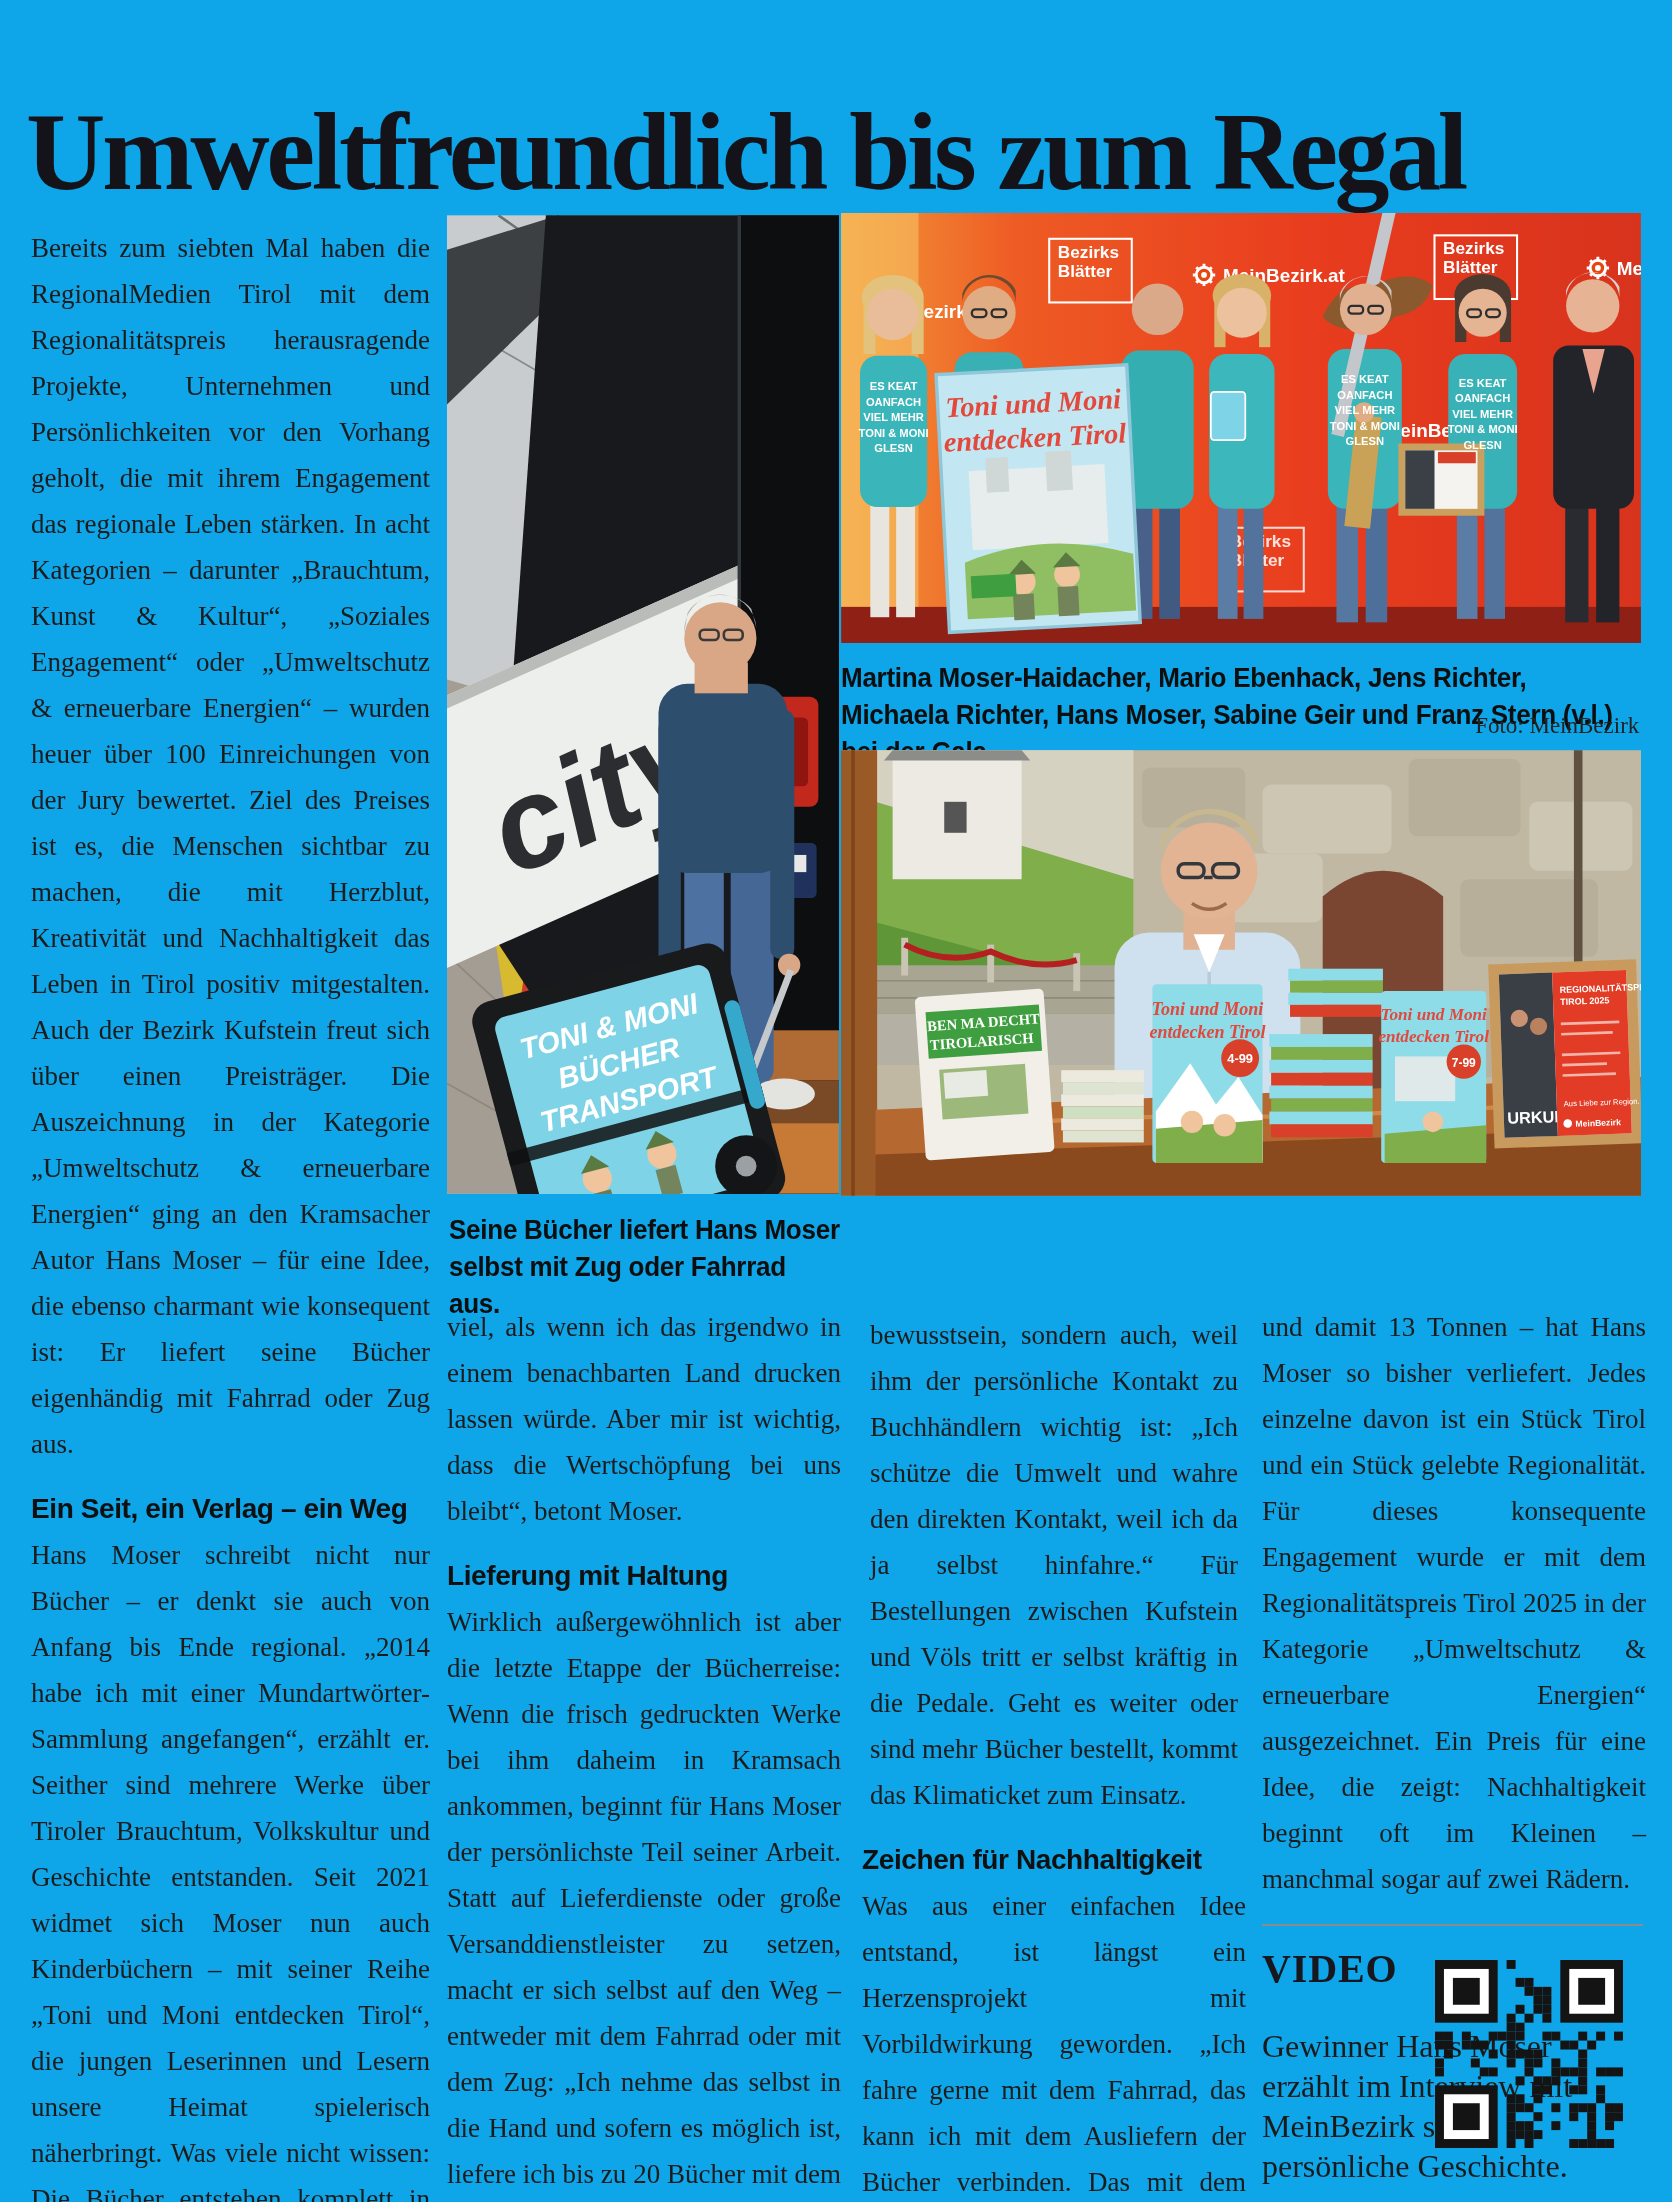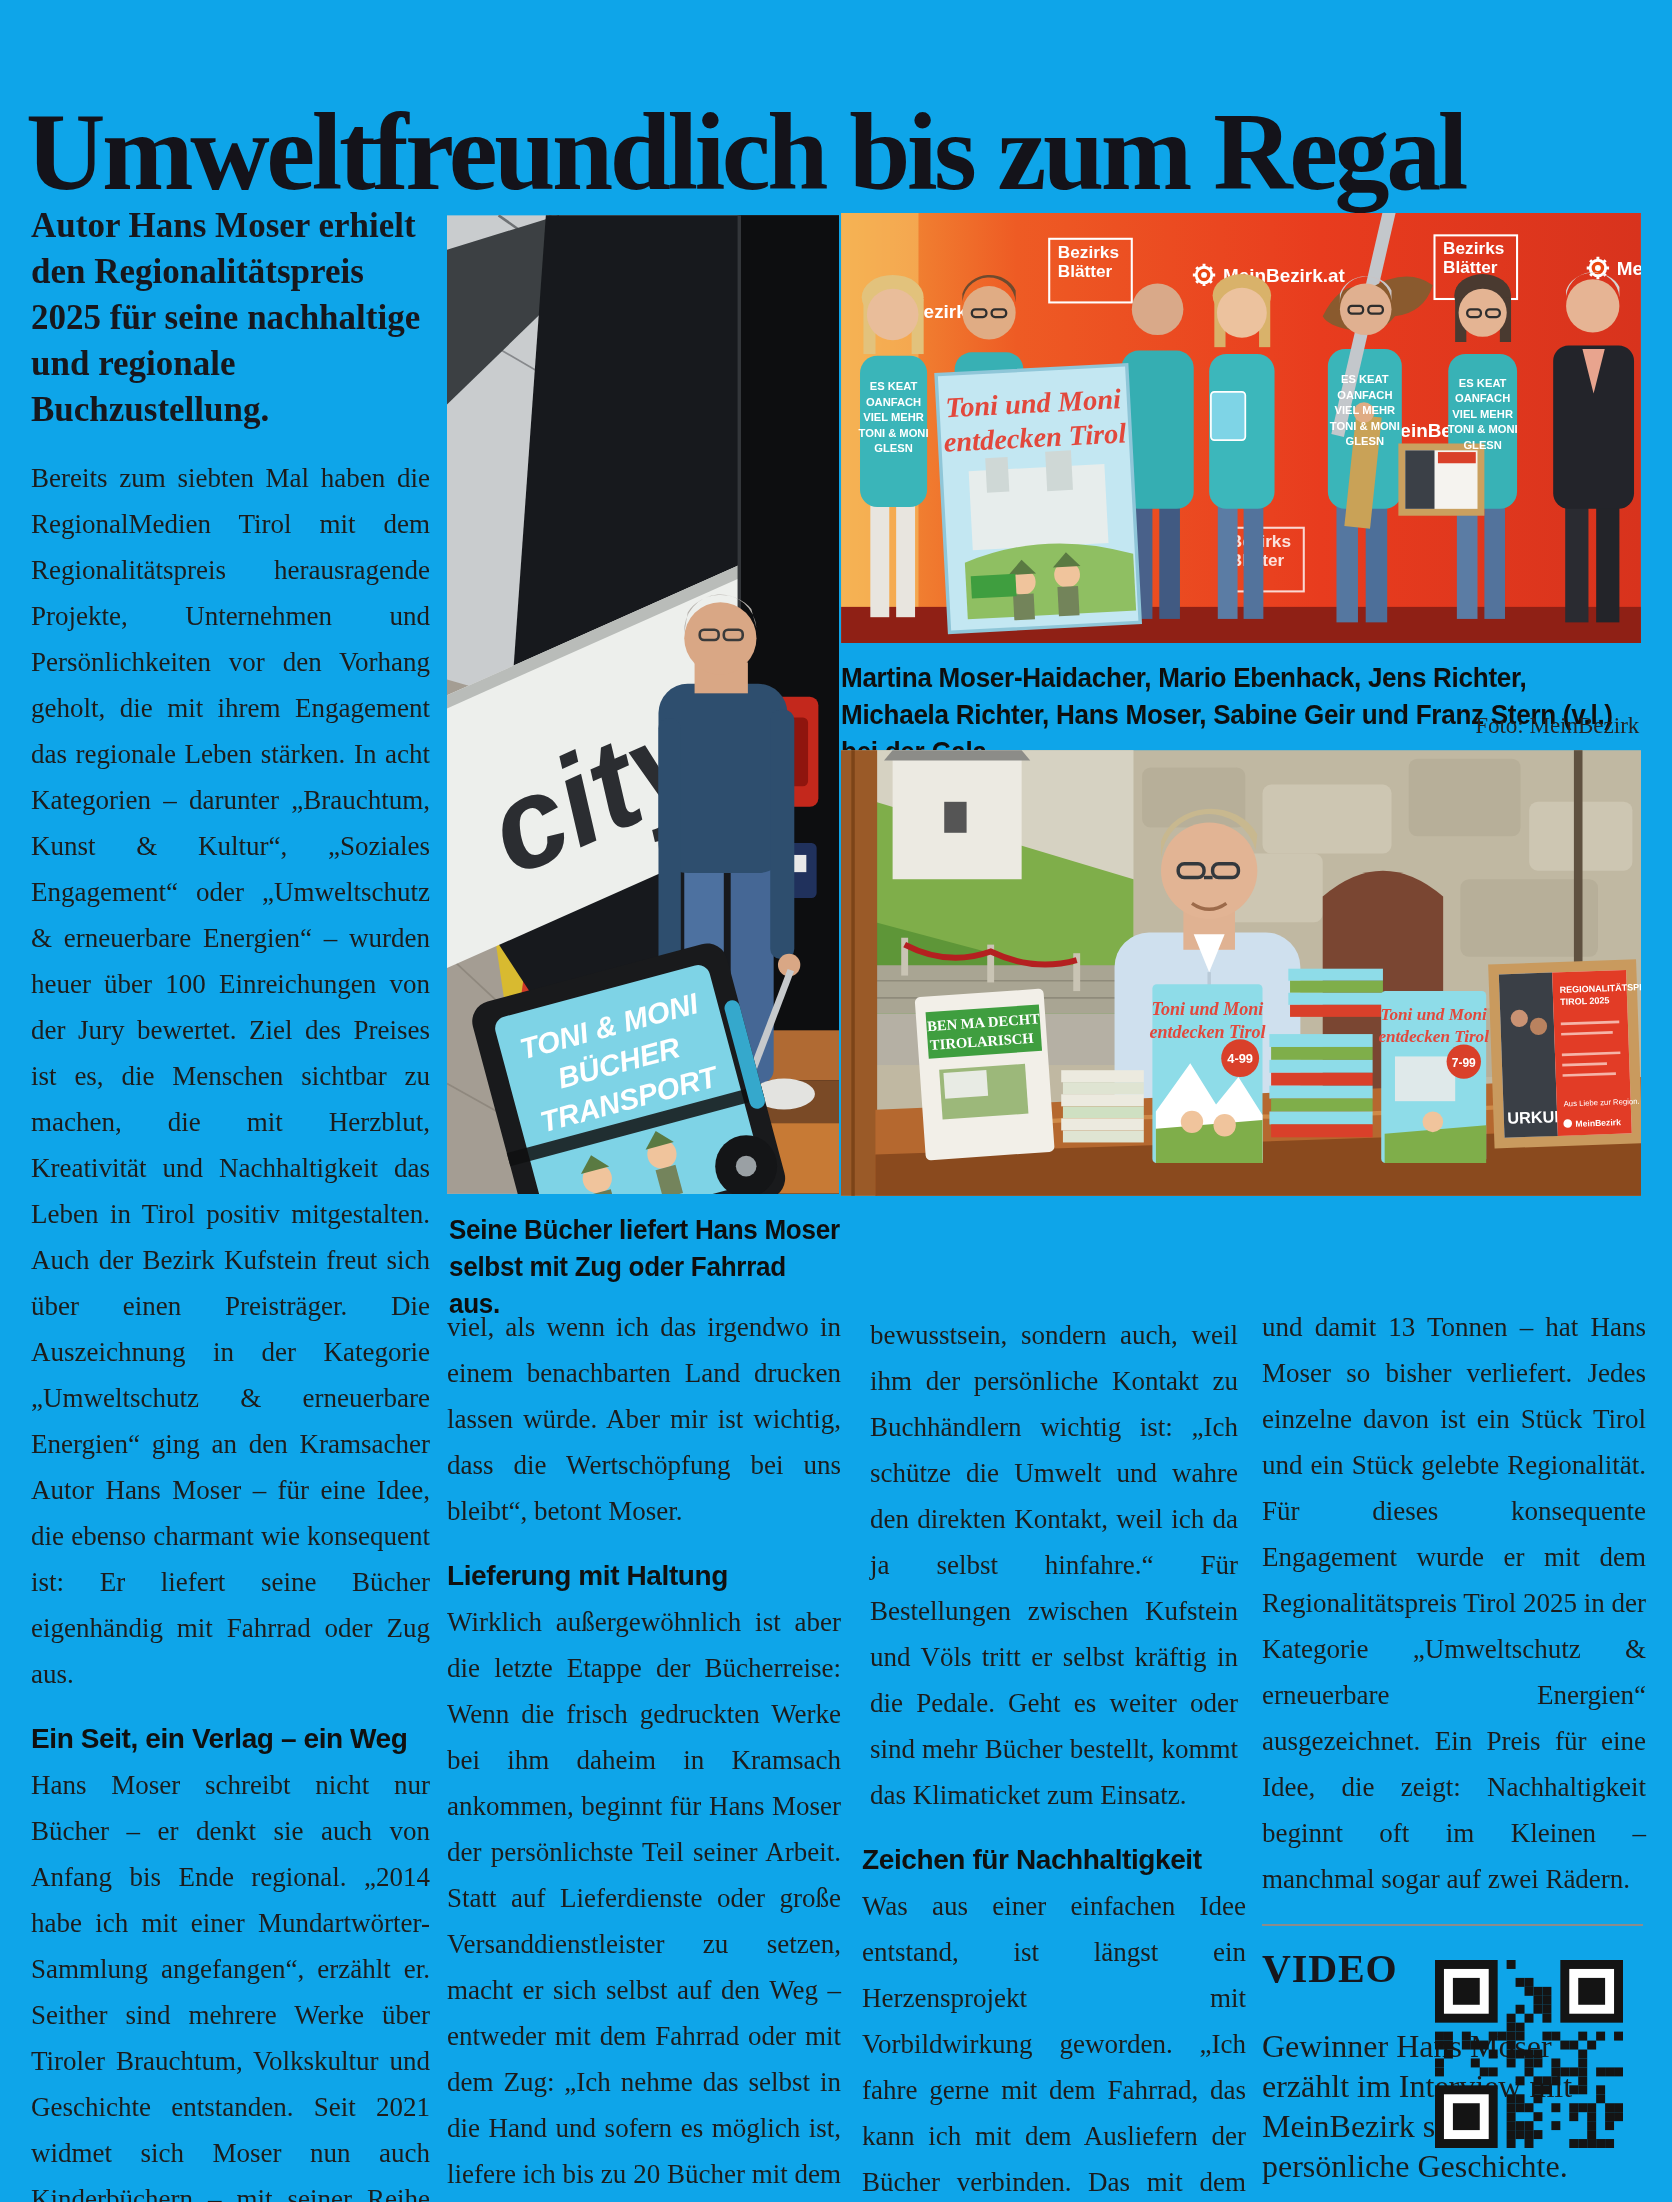--- a/index.html
+++ b/index.html
@@ -25,21 +25,20 @@
   svg text{user-select:none;}
 </style>
 </head>
 <body>
 
 <div id="page">
 
   <h1 class="headline">Umweltfreundlich bis zum Regal</h1>
 
   <div class="col" style="left:31px;top:203px;width:399px;">
-    <p class="intro" style="margin:0;">Autor Hans Moser erhielt den Regionalitätspreis 2025 für seine nachhaltige und regionale Buchzustellung.</p>
     <p class="body-text" style="margin:22.4px 0 0 0;">Bereits zum siebten Mal haben die RegionalMedien Tirol mit dem Regionalitätspreis herausragende Projekte, Unternehmen und Persönlichkeiten vor den Vorhang geholt, die mit ihrem Engagement das regionale Leben stärken. In acht Kategorien – darunter „Brauchtum, Kunst &amp; Kultur“, „Soziales Engagement“ oder „Umweltschutz &amp; erneuerbare Energien“ – wurden heuer über 100 Einreichungen von der Jury bewertet. Ziel des Preises ist es, die Menschen sichtbar zu machen, die mit Herzblut, Kreativität und Nachhaltigkeit das Leben in Tirol positiv mitgestalten. Auch der Bezirk Kufstein freut sich über einen Preisträger. Die Auszeichnung in der Kategorie „Umweltschutz &amp; erneuerbare Energien“ ging an den Kramsacher Autor Hans Moser – für eine Idee, die ebenso charmant wie konsequent ist: Er liefert seine Bücher eigenhändig mit Fahrrad oder Zug aus.</p>
     <div class="subhead">Ein Seit, ein Verlag – ein Weg</div>
     <p class="body-text" style="margin:0;">Hans Moser schreibt nicht nur Bücher – er denkt sie auch von Anfang bis Ende regional. „2014 habe ich mit einer Mundartwörter-Sammlung angefangen“, erzählt er. Seither sind mehrere Werke über Tiroler Brauchtum, Volkskultur und Geschichte entstanden. Seit 2021 widmet sich Moser nun auch Kinderbüchern – mit seiner Reihe „Toni und Moni entdecken Tirol“, die jungen Leserinnen und Lesern unsere Heimat spielerisch näherbringt. Was viele nicht wissen: Die Bücher entstehen komplett in Eigenregie. Moser führt einen kleinen Selbstverlag, organisiert Illustration, Druck und Marketing selbst – und achtet dabei bewusst darauf, ausschließlich Partner aus Tirol einzubinden. „Das kostet wahrscheinlich doppelt so</p>
   </div>
 
   <svg class="photo" style="left:447px;top:215px;" width="392" height="979" viewBox="0 0 456 1138" aria-hidden="true">
     <rect width="456" height="1138" fill="#c9ccce"></rect>
     <line x1="60" y1="0" x2="300" y2="170" stroke="#6e7174" stroke-width="3"></line>
     <line x1="0" y1="120" x2="240" y2="260" stroke="#87898c" stroke-width="2"></line>
     <line x1="120" y1="0" x2="120" y2="300" stroke="#7d8083" stroke-width="3"></line>

